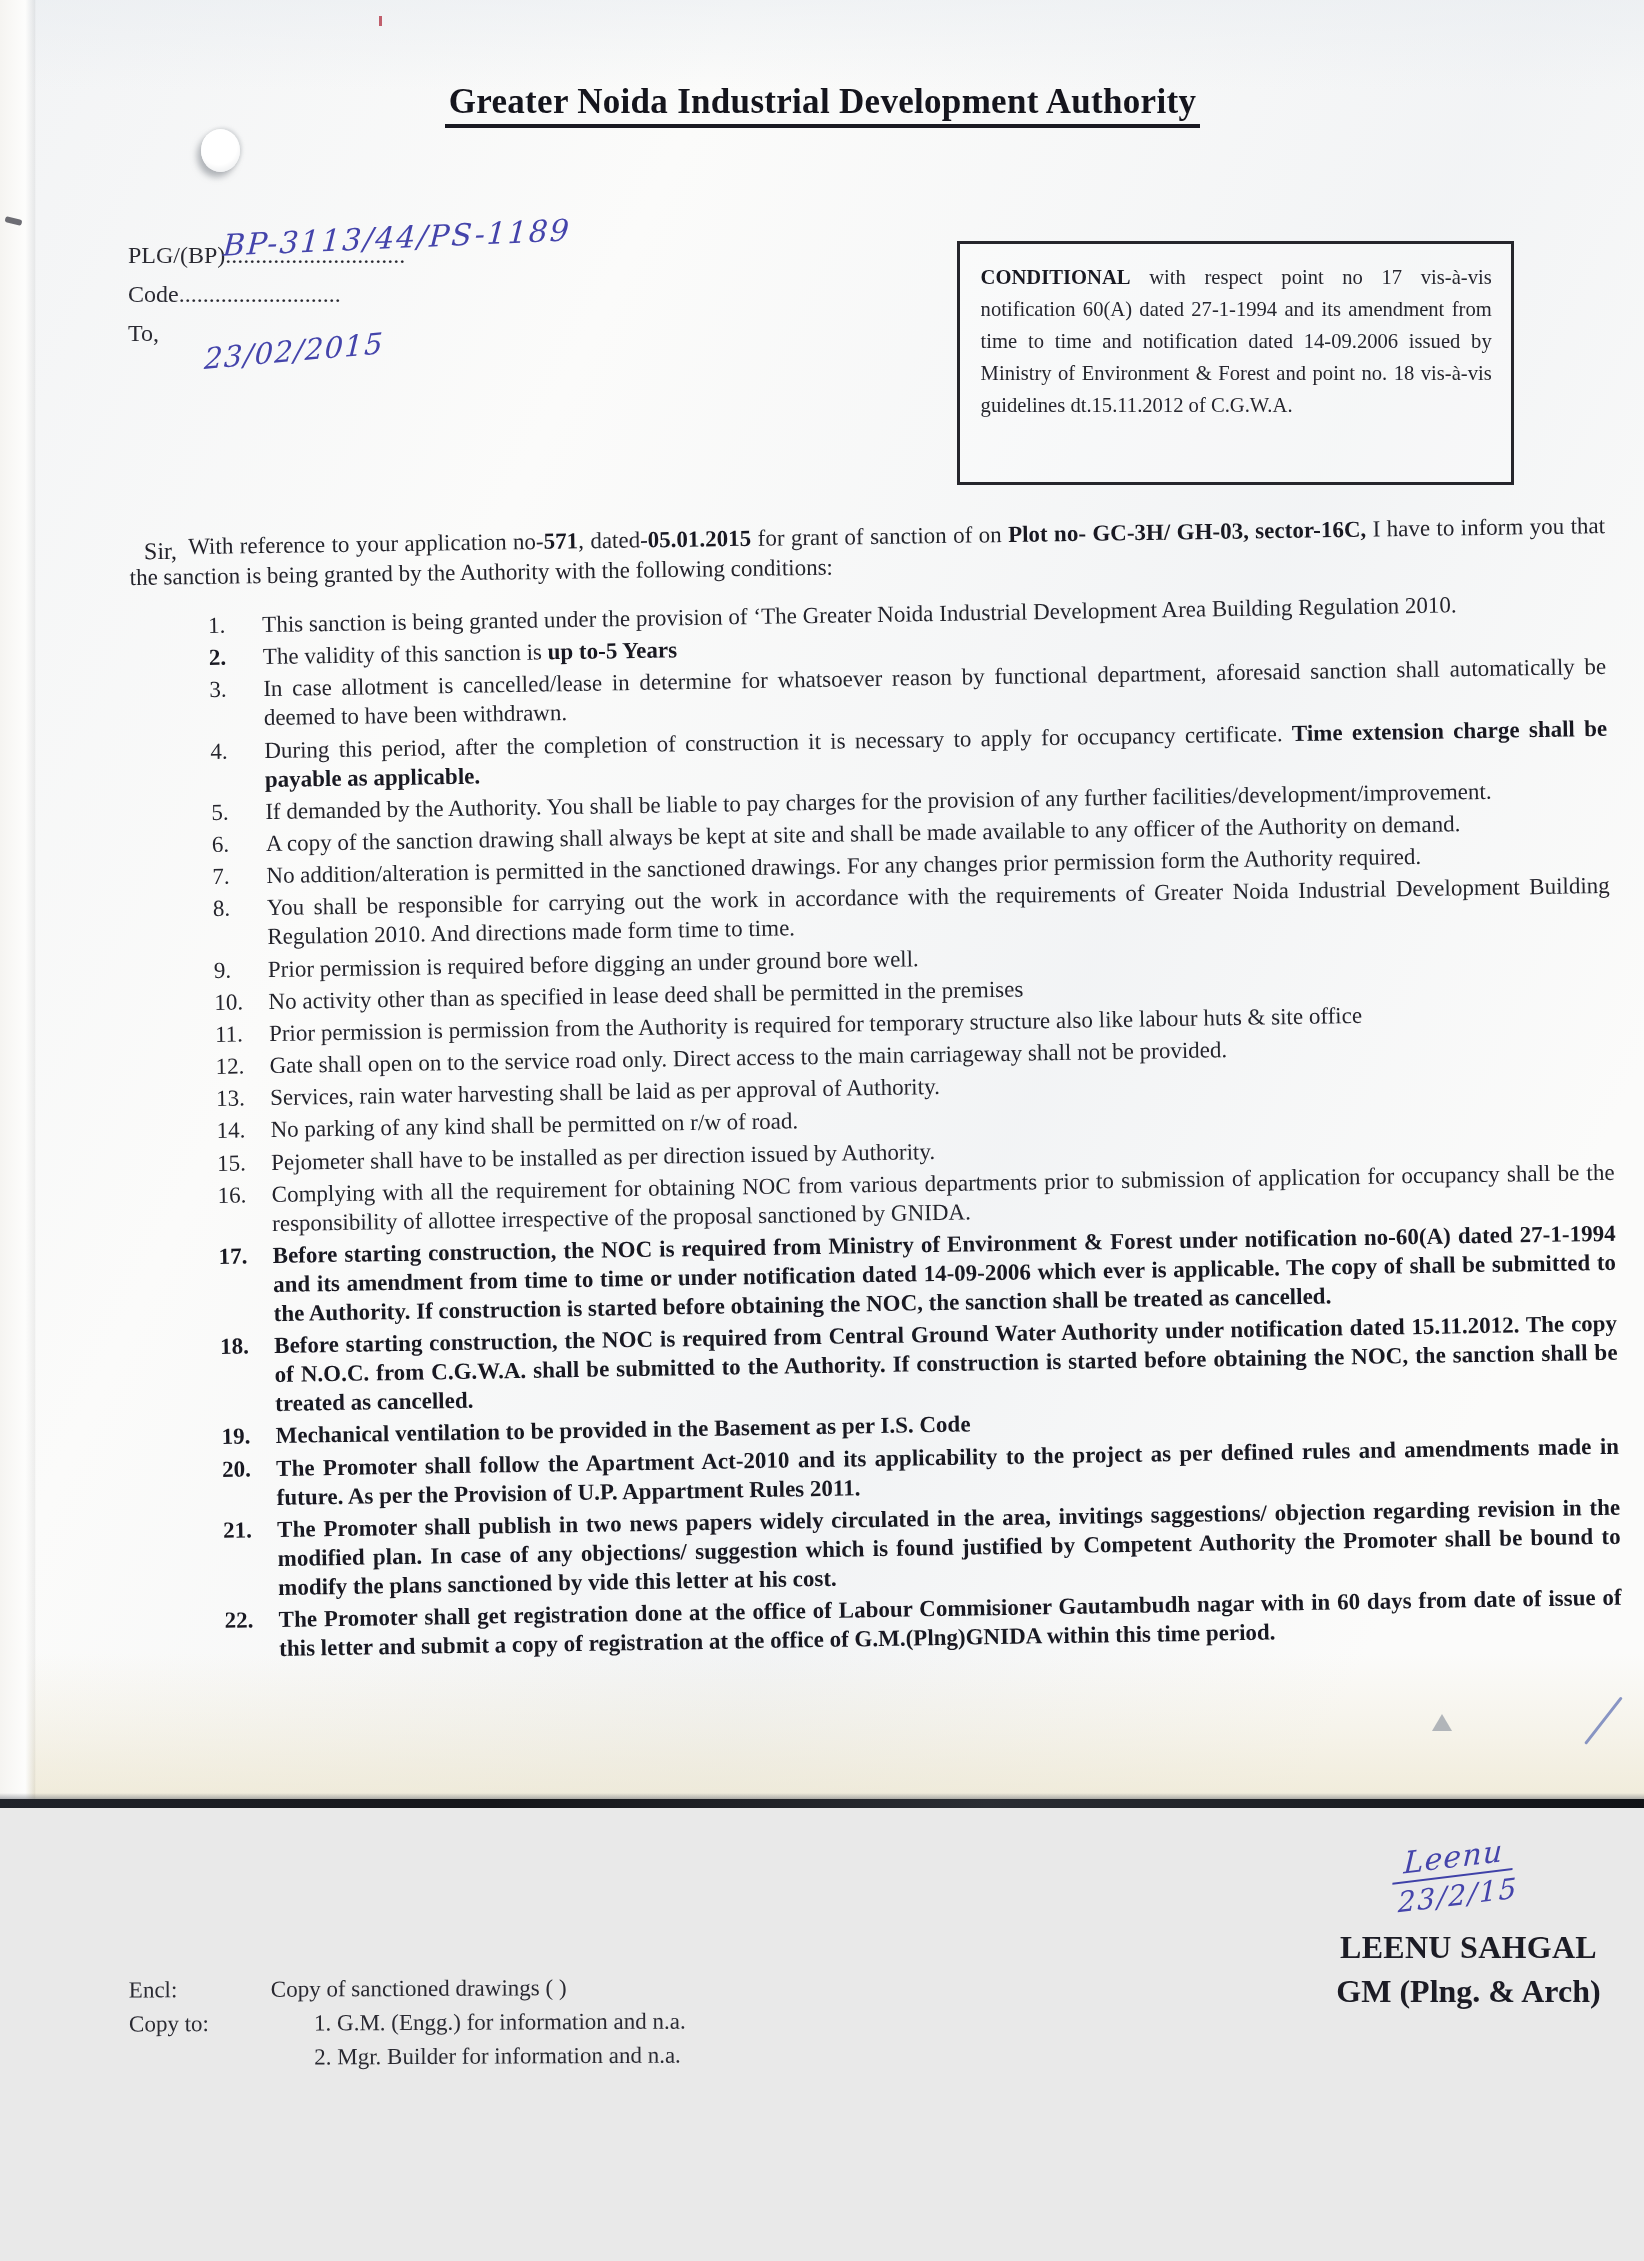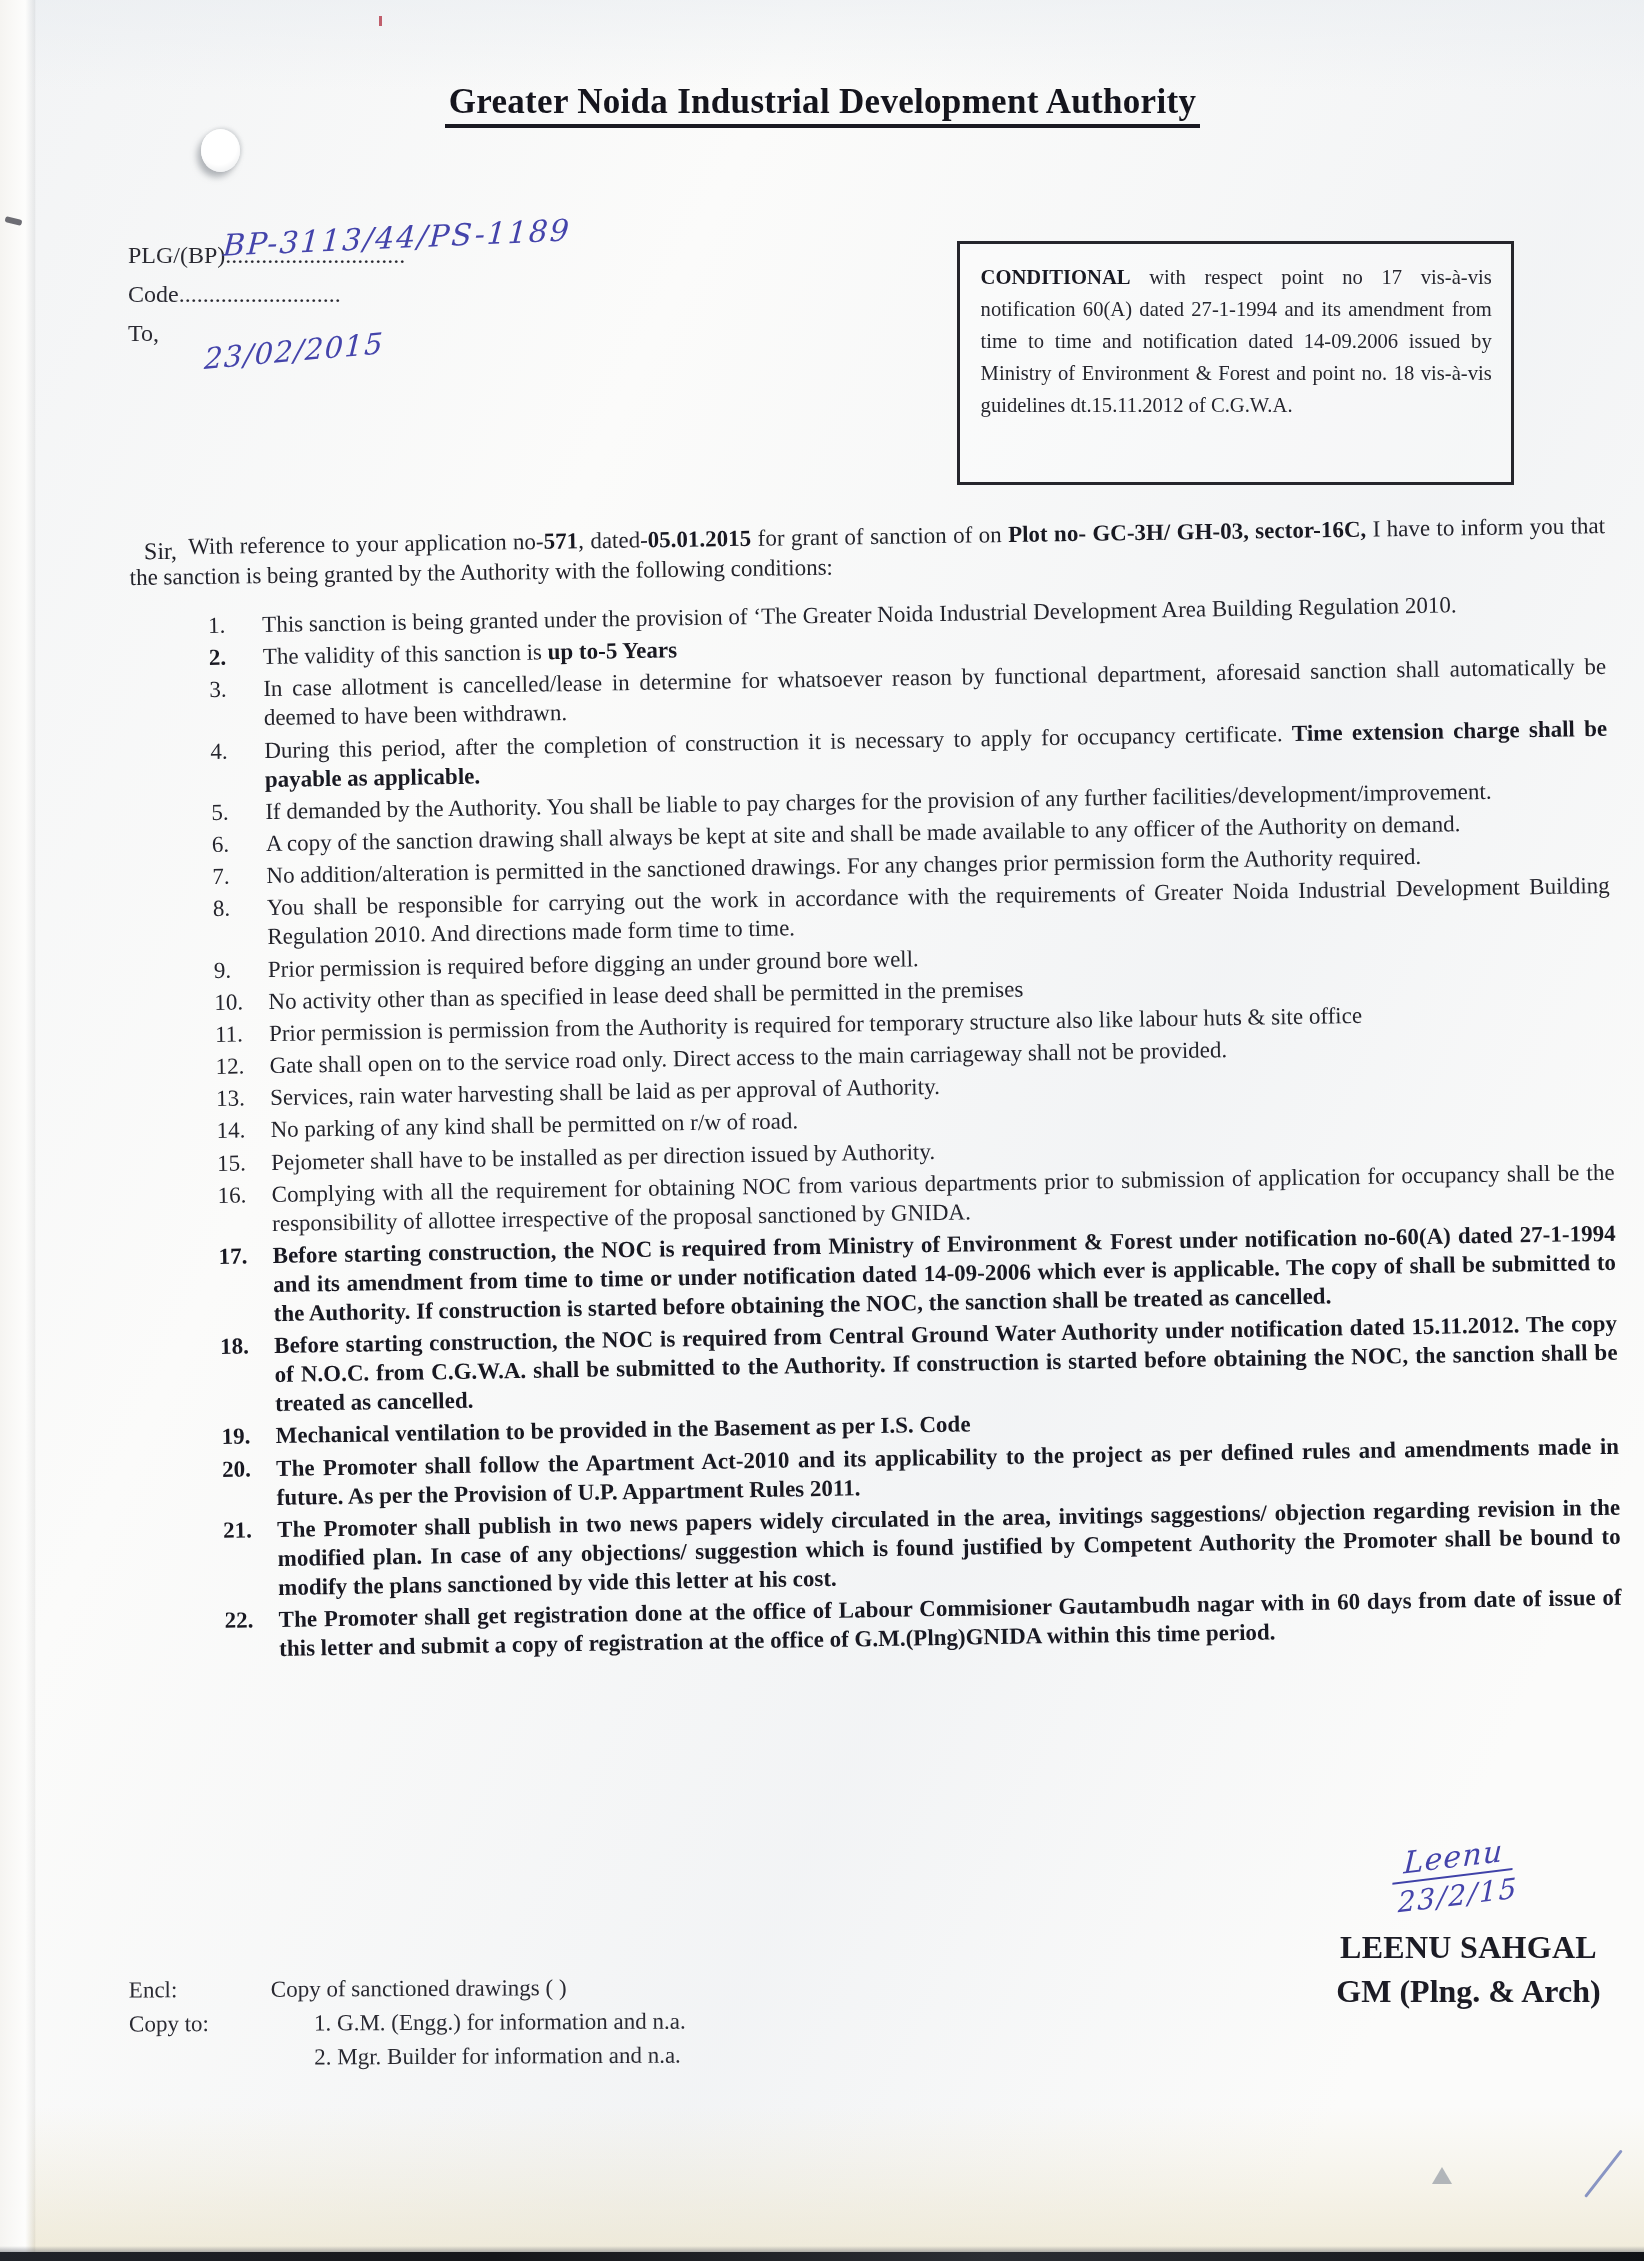--- a/index.html
+++ b/index.html
@@ -1,18 +1,18 @@
 <!DOCTYPE html>
 <html style="font-size:10.3px"><head>
 <meta charset="utf-8">
 <style>
   html,body{margin:0;padding:0;}
   body{width:1645px;height:2261px;overflow:hidden;background:#e9e9e9;}
   .page{
-    position:relative;width:1645px;height:2261px;
+    position:relative;width:1645px;height:1808px;
     background:
       linear-gradient(180deg, rgba(232,236,240,.55) 0%, rgba(255,255,255,0) 90px),
       linear-gradient(0deg, rgba(236,229,205,.75) 0%, rgba(236,229,205,.35) 77px, rgba(255,255,255,0) 155px),
       linear-gradient(115deg, rgba(226,230,236,.35) 0%, rgba(255,255,255,0) 30%, rgba(222,227,234,.30) 62%, rgba(255,255,255,0) 86%),
       #fbfbfa;
     font-family:"Liberation Serif","DejaVu Serif",serif;
     color:#23232b;
   }
   .page::before{ 
     content:"";position:absolute;left:0;top:0;width:36px;height:100%;

